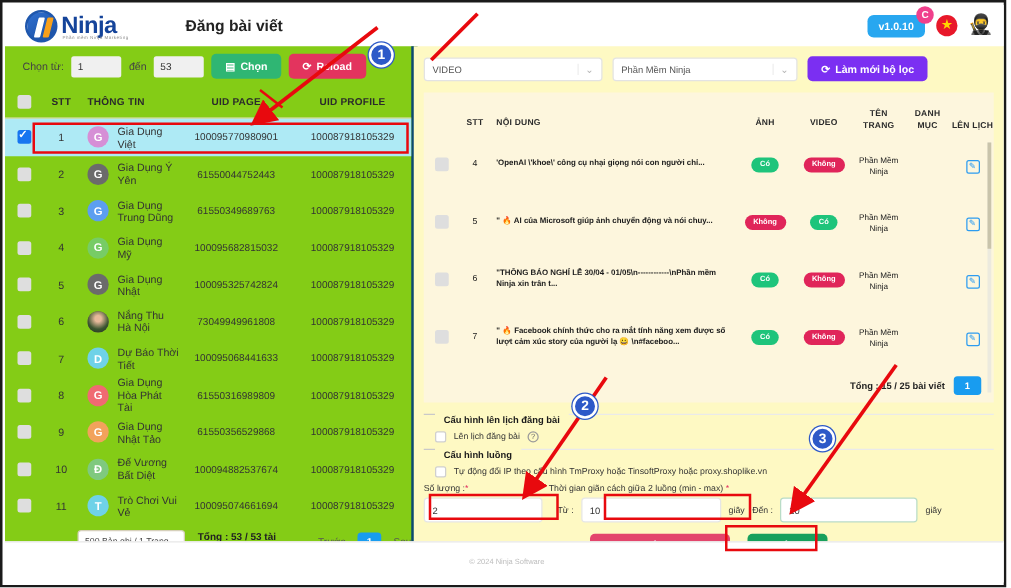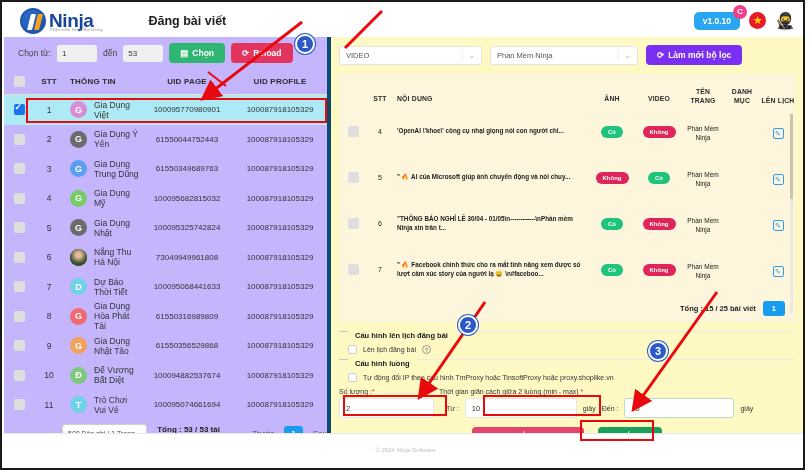--- a/index.html
+++ b/index.html
@@ -76,22 +76,22 @@
   .flag-icon::after {
     content: "★"; position: absolute; left: 0; right: 0; top: -1px;
     text-align: center; color: #ffd600; font-size: 11px; line-height: 18px;
   }
   .ninja-icon { font-size: 16px; line-height: 1; }
 
   
   .left-panel {
     position: absolute; left: 2px; top: 35px;
     width: 330px; height: 398px;
-    background: #c4b5fd;
-    border-right: 7px solid #0c4a6e;
+    background: #84cc16;
+    border-right: 5px solid #0c4a6e;
   }
   .left-toolbar {
     height: 32px; display: flex; align-items: center;
     padding-left: 14px; gap: 6px;
   }
   .tb-label { font-size: 8.5px; color: #444; }
   .tb-input {
     width: 40px; height: 17px; background: #f0f0f0;
     border: none; border-radius: 2px;
     font-size: 8px; color: #333; padding: 0 5px;

